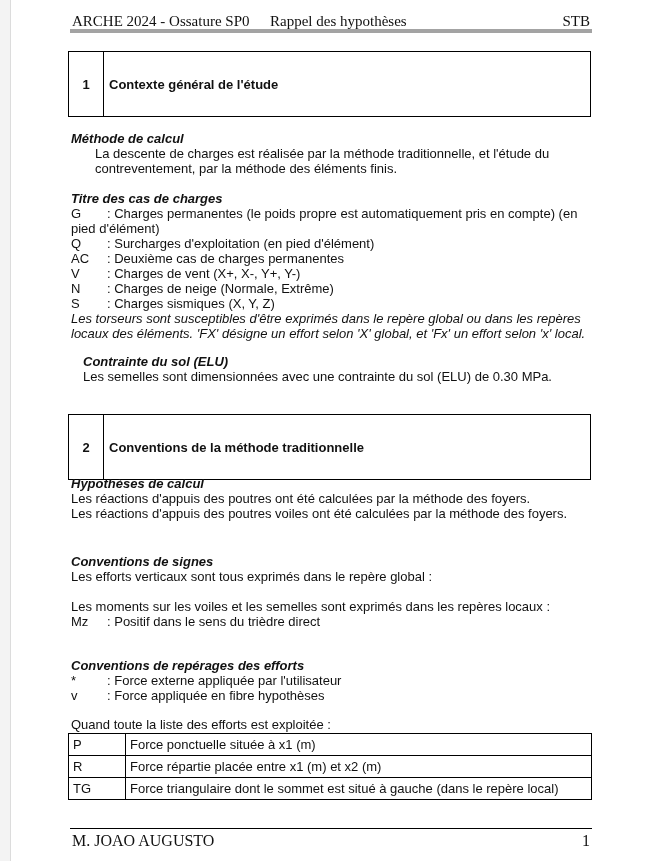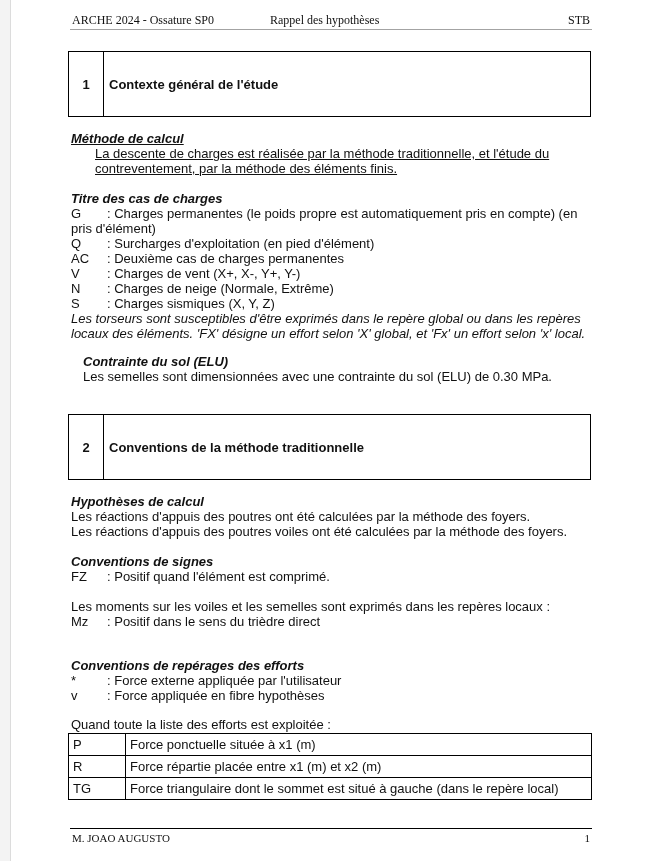--- a/index.html
+++ b/index.html
@@ -4,22 +4,22 @@
   <style>
     html, body { margin: 0; padding: 0; }
     body {
       width: 652px; height: 861px; position: relative; overflow: hidden;
       background: #ffffff; color: #111;
       font-family: "Liberation Sans", sans-serif;
     }
     .left-edge { position: absolute; left: 0; top: 0; width: 10px; height: 861px; background: #f3f3f3; border-right: 1px solid #dcdcdc; }
     .page-header {
       position: absolute; left: 70px; top: 12px; width: 522px; height: 17px;
-      border-bottom: 1px solid #a3a3a3;
-      font-family: "Liberation Serif", serif; font-size: 12px;
+      border-bottom: 4px solid #a3a3a3;
+      font-family: "Liberation Serif", serif; font-size: 15px;
     }
     .page-header .hl { position: absolute; left: 2px; top: 1px; }
     .page-header .hc { position: absolute; left: 200px; top: 1px; }
     .page-header .hr { position: absolute; right: 2px; top: 1px; }
 
     .section-box {
       position: absolute; left: 68px; width: 523px; border: 1px solid #000;
       display: flex; box-sizing: border-box;
     }
     .section-box .num {
@@ -38,53 +38,53 @@
 
     .dtable {
       position: absolute; left: 68px; top: 733px; width: 524px; border-collapse: collapse;
       font-size: 13px;
     }
     .dtable td { border: 1px solid #000; height: 21px; padding: 0 4px; }
     .dtable td.code { width: 48px; }
 
     .page-footer {
       position: absolute; left: 70px; top: 828px; width: 522px; border-top: 1px solid #000;
-      font-family: "Liberation Serif", serif; font-size: 11px; height: 20px;
+      font-family: "Liberation Serif", serif; font-size: 16px; height: 20px;
     }
     .page-footer .fl { position: absolute; left: 2px; top: 3px; }
     .page-footer .fr { position: absolute; right: 2px; top: 3px; }
   </style>
 </head>
 <body>
 
 <div class="left-edge"></div>
 
 <div class="page-header">
   <span class="hl">ARCHE 2024 - Ossature SP0</span>
   <span class="hc">Rappel des hypothèses</span>
   <span class="hr">STB</span>
 </div>
 
 <div class="section-box" id="sec1">
   <div class="num">1</div>
   <div class="title">Contexte général de l'étude</div>
 </div>
 
-<div class="block" style="top:131px;text-decoration:underline;">
+<div class="block" style="top:131px;">
   <div class="h">Méthode de calcul</div>
   <div style="width:470px;margin-left:24px;">La descente de charges est réalisée par la méthode traditionnelle, et l'étude du contreventement, par la méthode des éléments finis.</div>
 </div>
 
 <div class="block" style="top:191px;">
   <div class="h">Titre des cas de charges</div>
   <div class="kv">
     <span class="k">G</span>
     <span>: Charges permanentes (le poids propre est automatiquement pris en compte) (en</span>
   </div>
-  <div>pris d'élément)</div>
+  <div>pied d'élément)</div>
   <div class="kv">
     <span class="k">Q</span>
     <span>: Surcharges d'exploitation (en pied d'élément)</span>
   </div>
   <div class="kv">
     <span class="k">AC</span>
     <span>: Deuxième cas de charges permanentes</span>
   </div>
   <div class="kv">
     <span class="k">V</span>
@@ -104,32 +104,29 @@
 <div class="block" style="top:354px;margin-left:12px;">
   <div class="h">Contrainte du sol (ELU)</div>
   <div>Les semelles sont dimensionnées avec une contrainte du sol (ELU) de 0.30 MPa.</div>
 </div>
 
 <div class="section-box" id="sec2">
   <div class="num">2</div>
   <div class="title">Conventions de la méthode traditionnelle</div>
 </div>
 
-<div class="block" style="top:494px;">
+<div class="block" style="top:476px;">
   <div class="h">Hypothèses de calcul</div>
   <div>Les réactions d'appuis des poutres ont été calculées par la méthode des foyers.</div>
   <div>Les réactions d'appuis des poutres voiles ont été calculées par la méthode des foyers.</div>
 </div>
 
 <div class="block" style="top:554px;">
   <div class="h">Conventions de signes</div>
-  <div class="kv">
-    <span class="k">FZ</span>
-    <span>: Positif quand l'élément est comprimé.</span>
-  </div>
+  <div>Les efforts verticaux sont tous exprimés dans le repère global :</div>
   <div style="height:15px;"></div>
   <div>Les moments sur les voiles et les semelles sont exprimés dans les repères locaux :</div>
   <div class="kv">
     <span class="k">Mz</span>
     <span>: Positif dans le sens du trièdre direct</span>
   </div>
 </div>
 
 <div class="block" style="top:658px;">
   <div class="h">Conventions de repérages des efforts</div>

